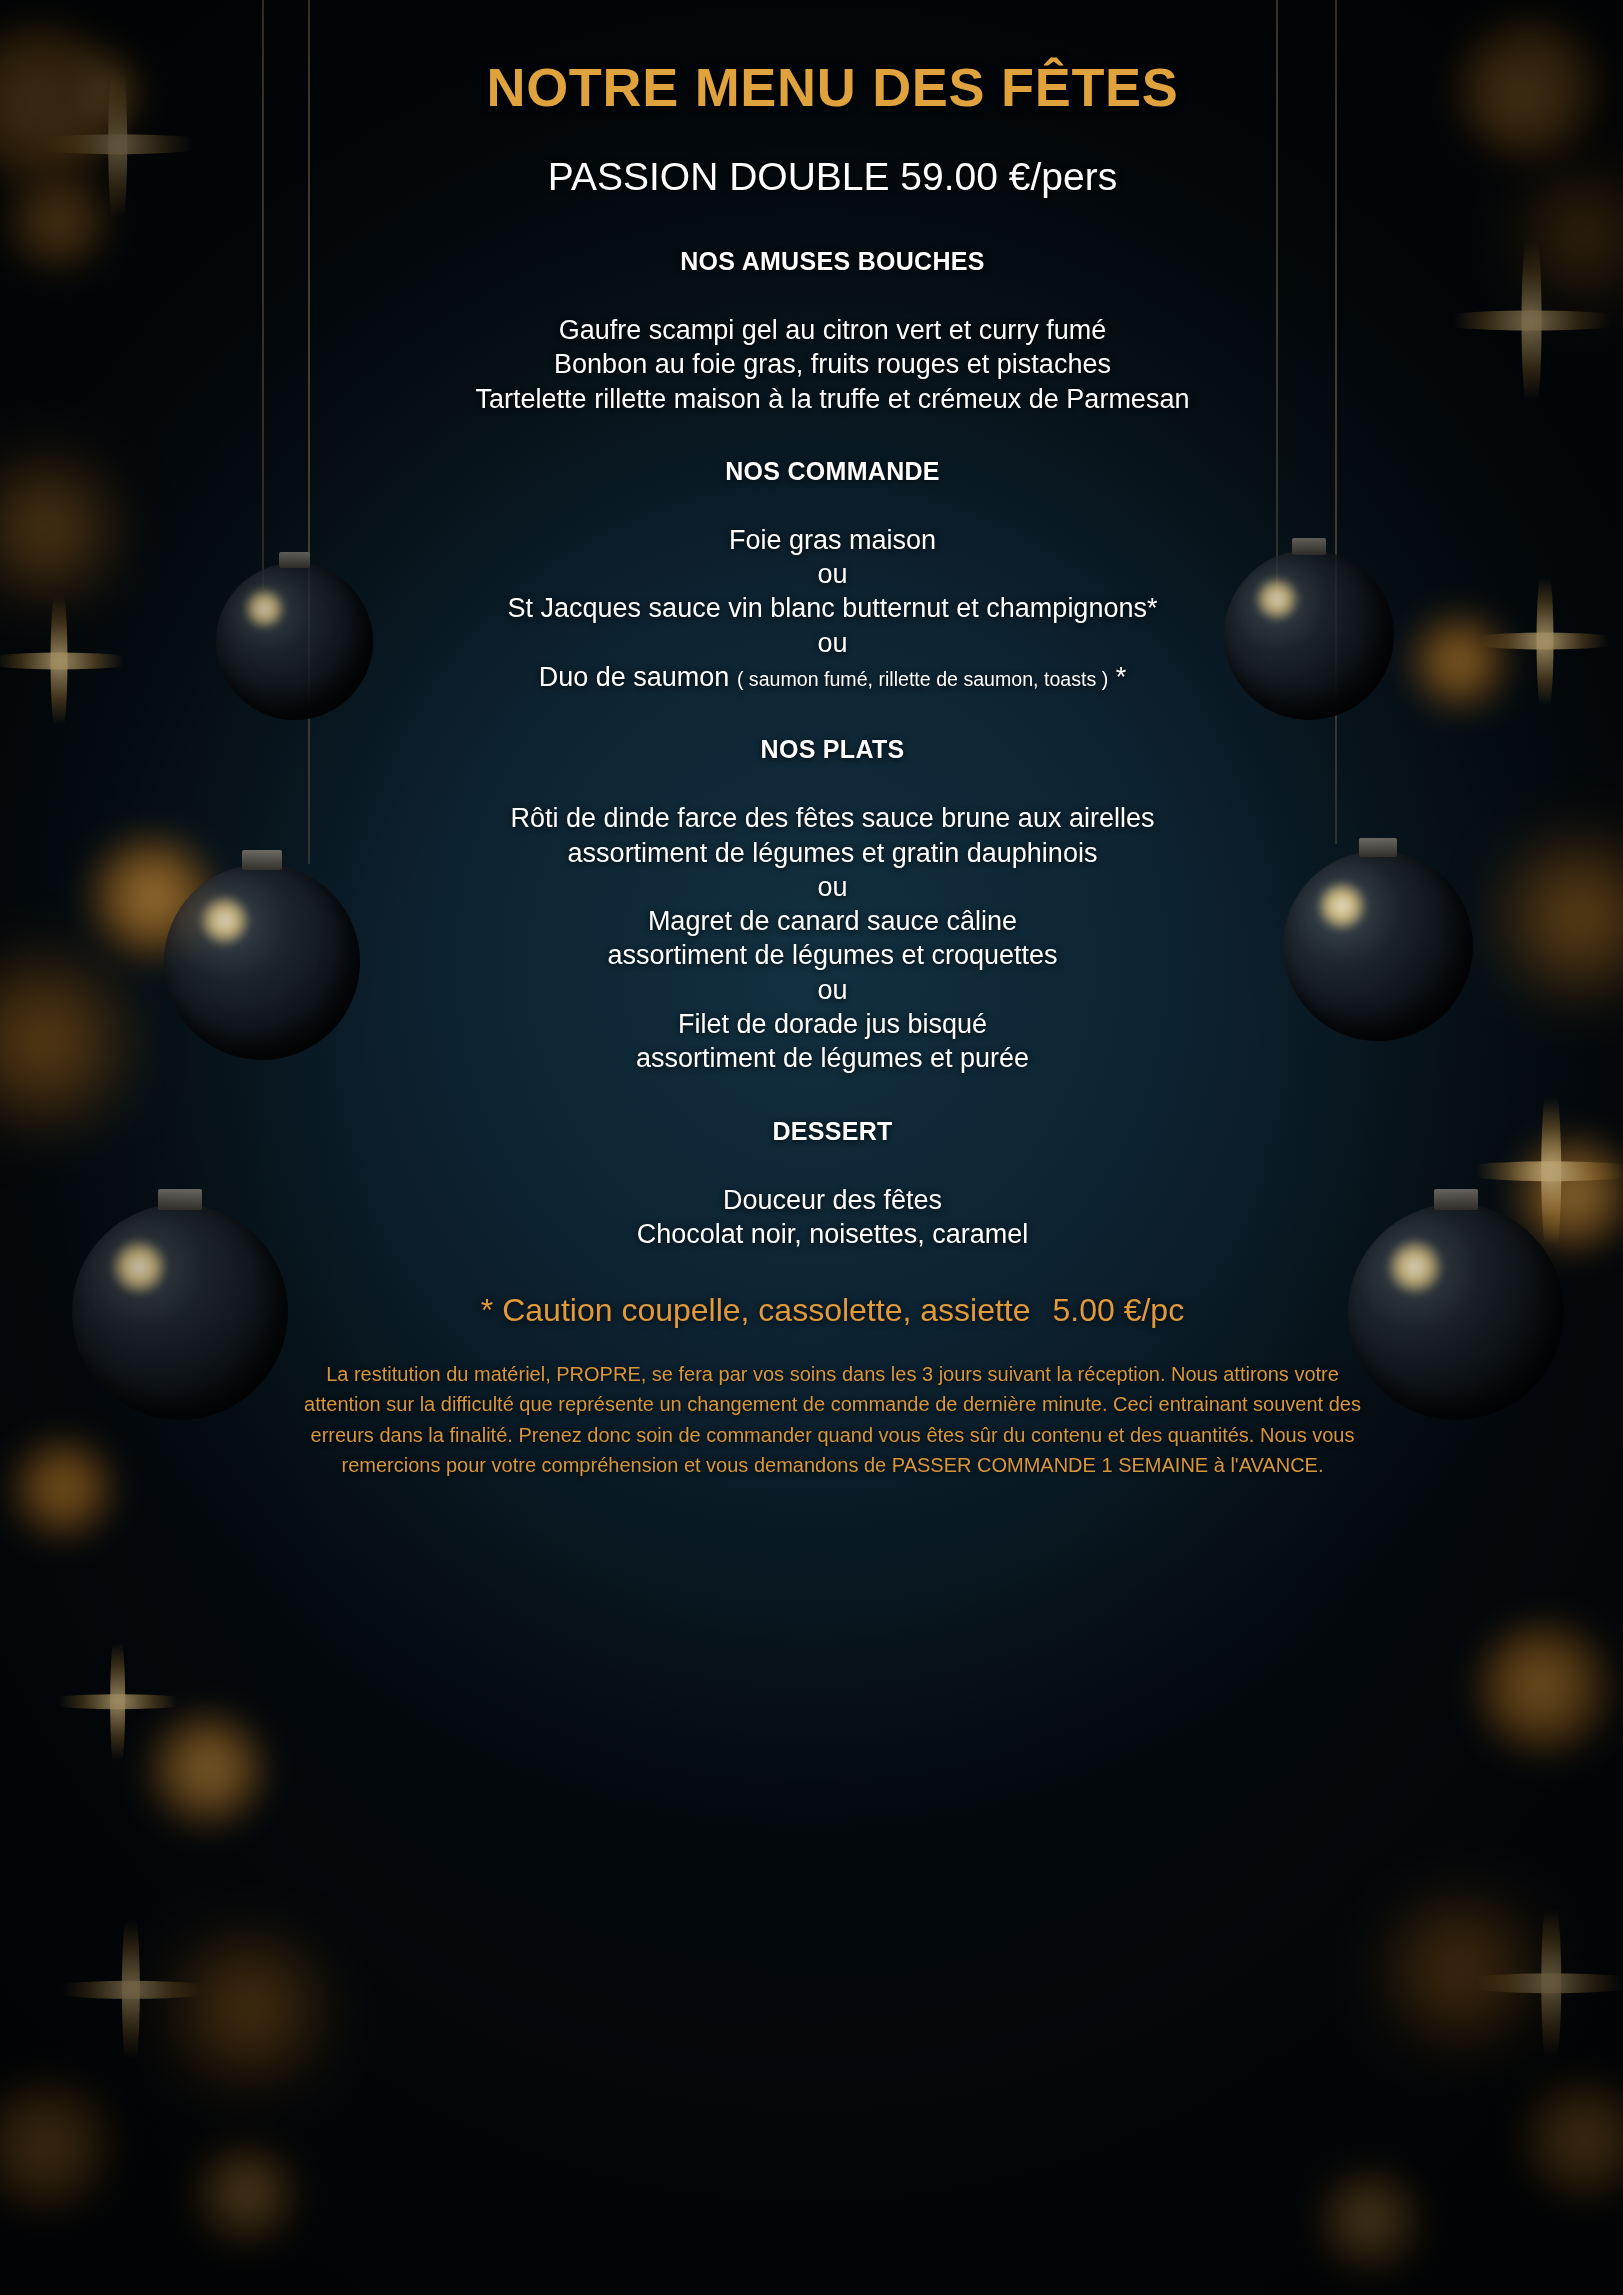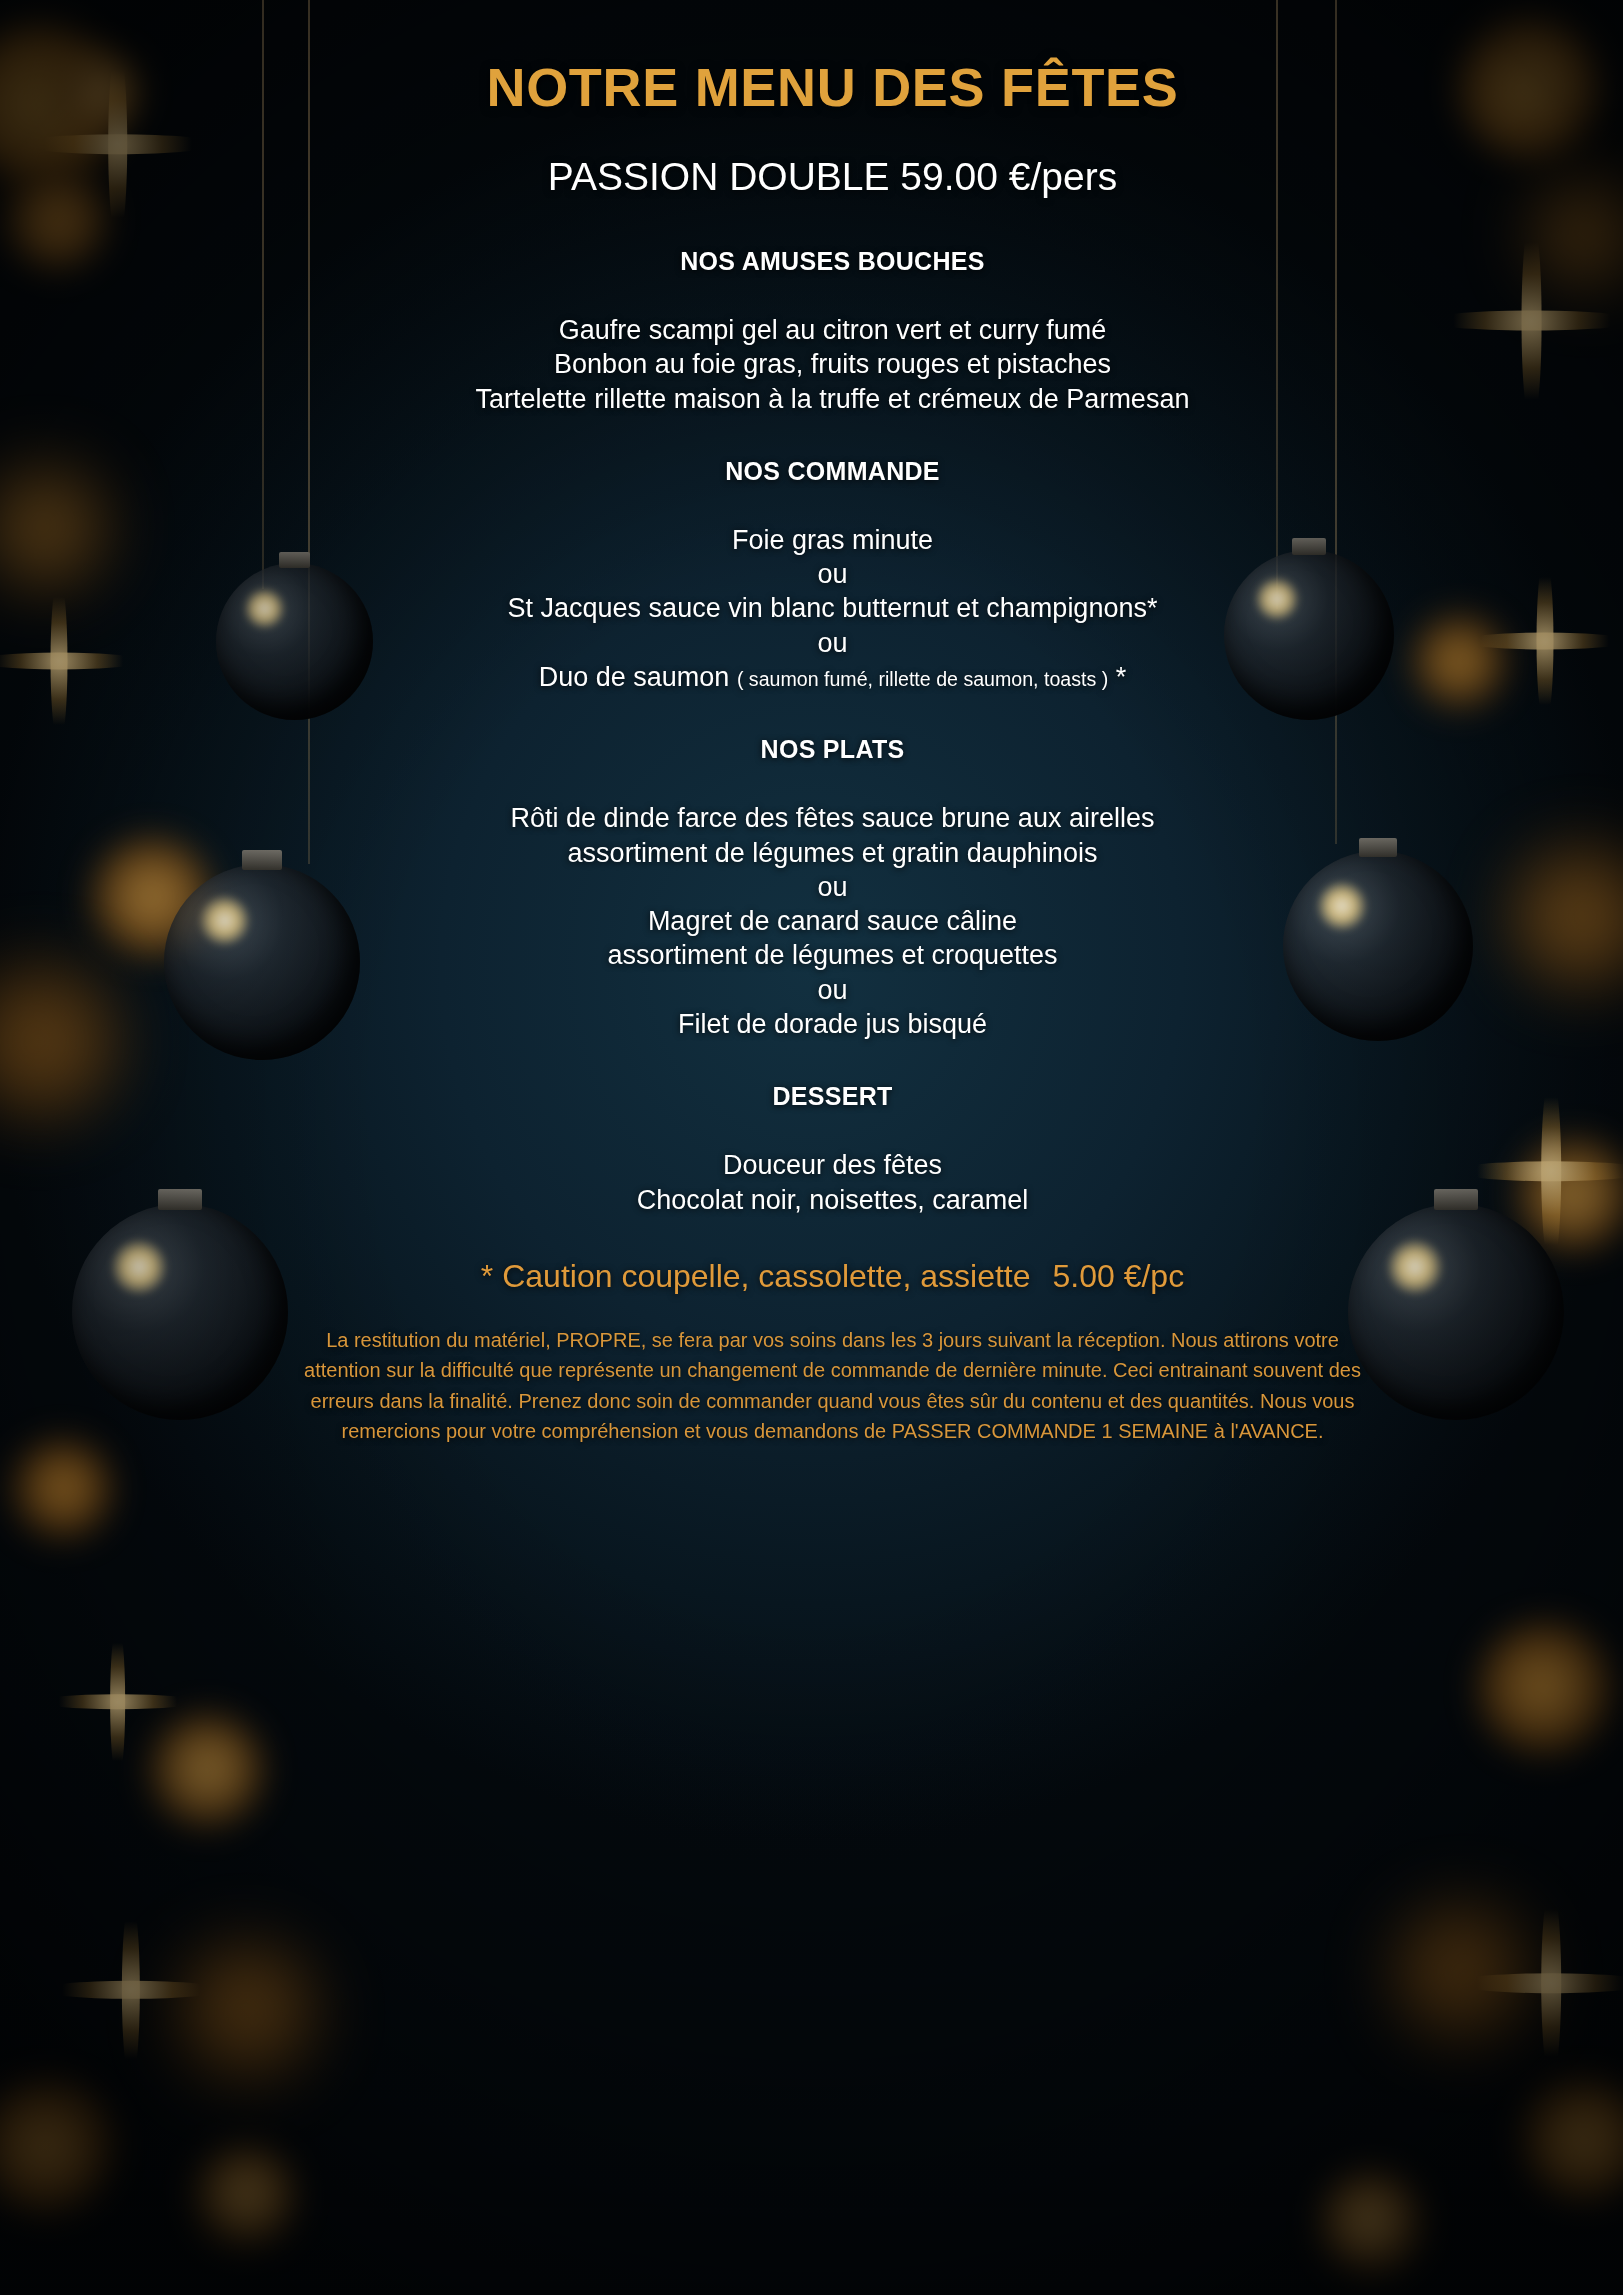--- a/index.html
+++ b/index.html
@@ -226,40 +226,41 @@
 
     <div class="section-head">NOS AMUSES BOUCHES</div>
     <div class="lines">
       <div>Gaufre scampi gel au citron vert et curry fumé</div>
       <div>Bonbon au foie gras, fruits rouges et pistaches</div>
       <div>Tartelette rillette maison à la truffe et crémeux de Parmesan</div>
     </div>
 
     <div class="section-head">NOS COMMANDE</div>
     <div class="lines">
-      <div>Foie gras minute</div>
+      <div>Foie gras maison</div>
       <div>ou</div>
       <div>St Jacques sauce vin blanc butternut et champignons*</div>
       <div>ou</div>
       <div>
         <span>Duo de saumon</span>
         <span class="sub">( saumon fumé, rillette de saumon, toasts )</span>
         <span>*</span>
       </div>
     </div>
 
     <div class="section-head">NOS PLATS</div>
     <div class="lines">
       <div>Rôti de dinde farce des fêtes sauce brune aux airelles</div>
       <div>assortiment de légumes et gratin dauphinois</div>
       <div>ou</div>
       <div>Magret de canard sauce câline</div>
       <div>assortiment de légumes et croquettes</div>
       <div>ou</div>
       <div>Filet de dorade jus bisqué</div>
+      <div>assortiment de légumes et purée</div>
     </div>
 
     <div class="section-head">DESSERT</div>
     <div class="lines">
       <div>Douceur des fêtes</div>
       <div>Chocolat noir, noisettes, caramel</div>
     </div>
 
     <div class="caution">
       <span>* Caution coupelle, cassolette, assiette</span><span class="gap"></span><span>5.00 €/pc</span>

